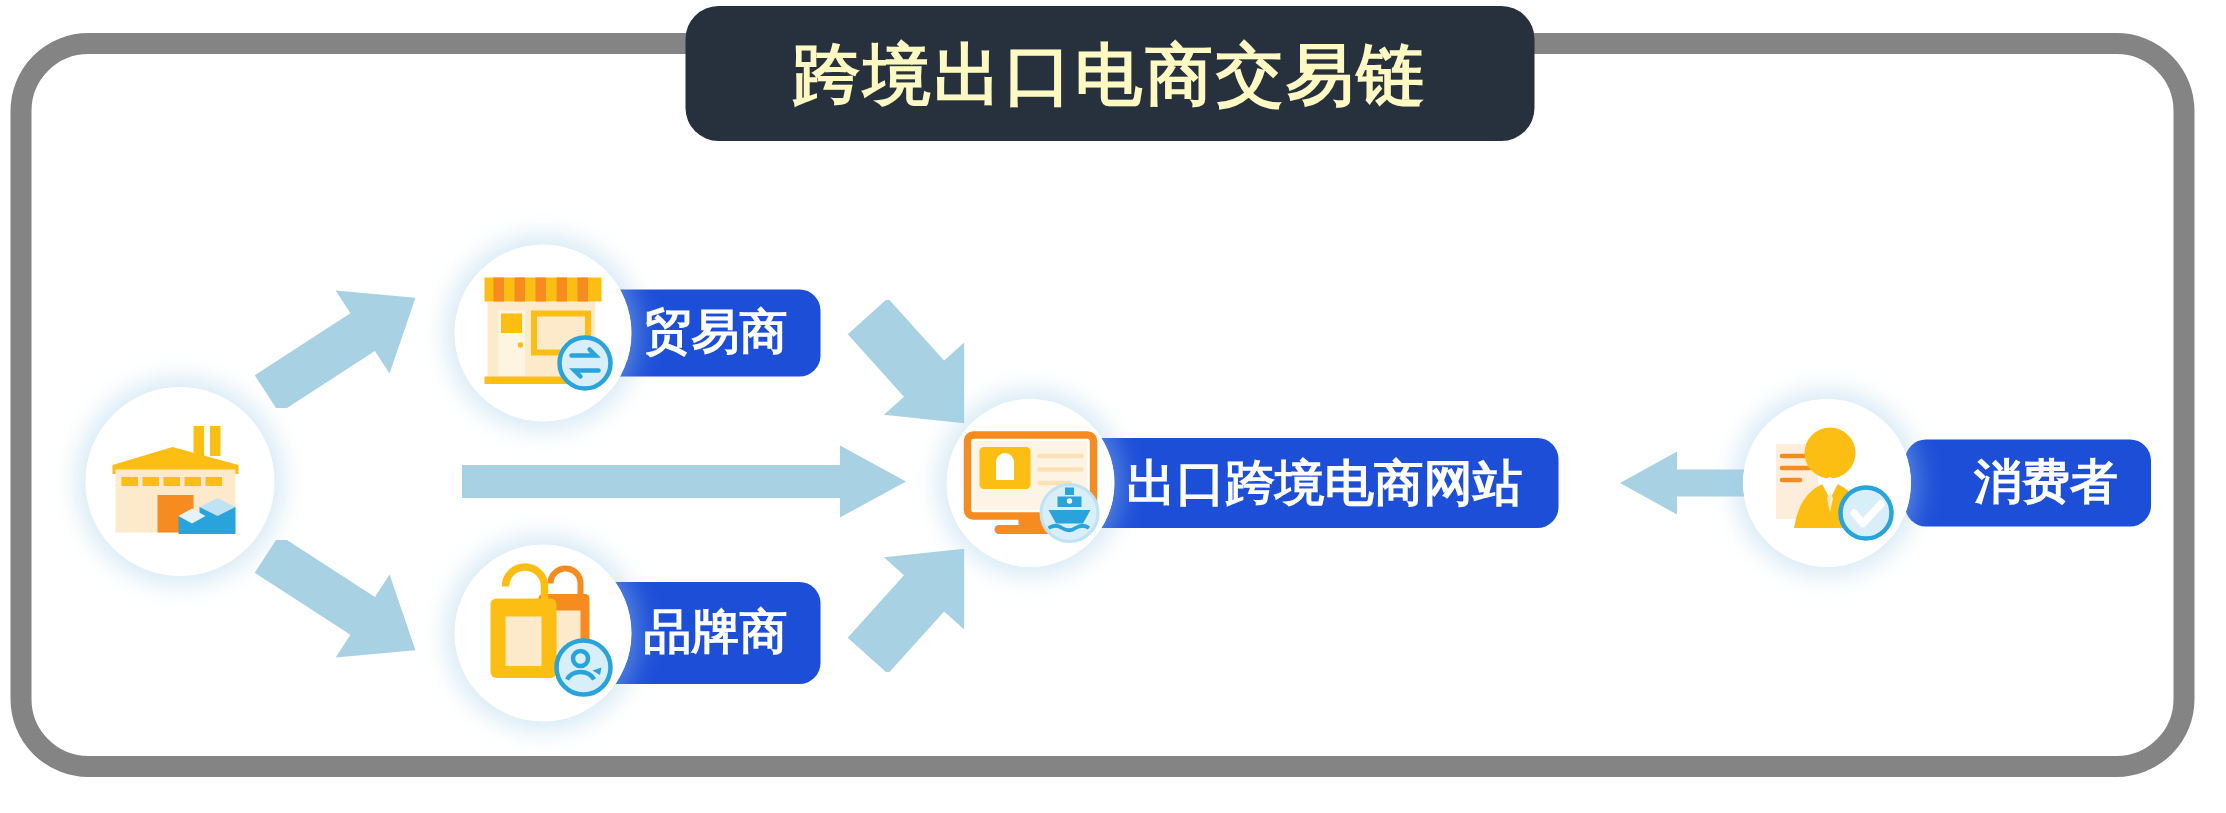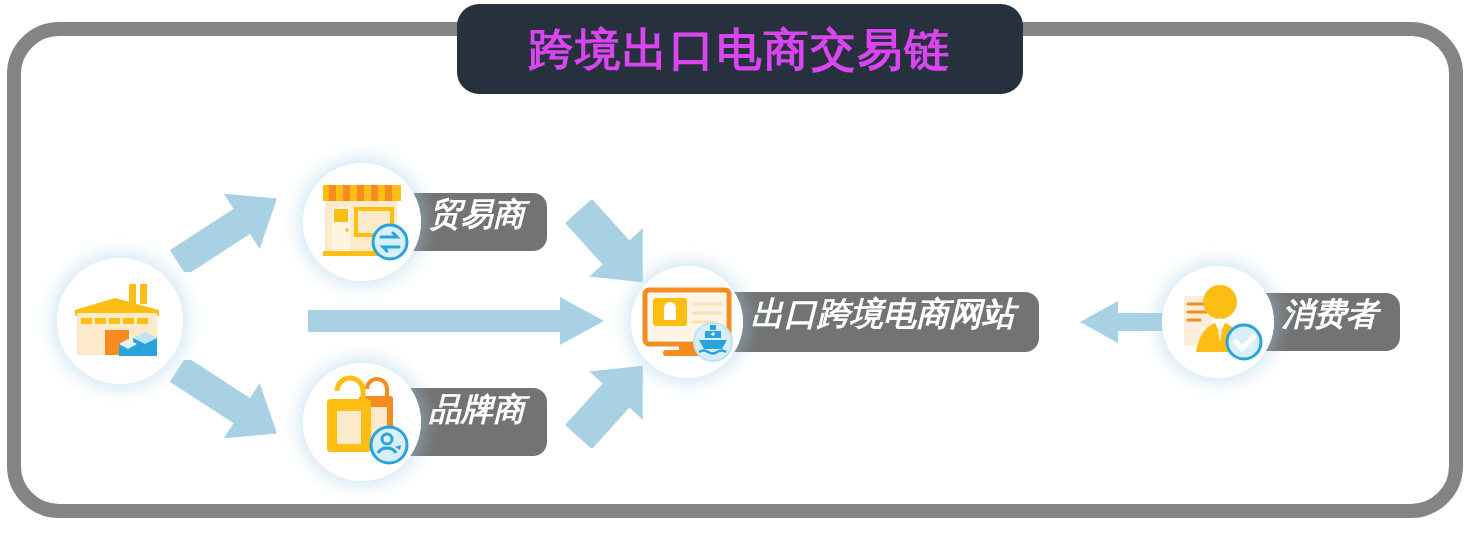--- a/index.html
+++ b/index.html
@@ -39,21 +39,21 @@
     width: 566px;
     height: 90px;
     background: #27313e;
     border-radius: 22px;
     display: flex;
     align-items: center;
     justify-content: center;
     z-index: 30;
   }
   .title-text {
-    color: #d946ef;
+    color: #fef9c3;
     font-size: 45px;
     font-weight: bold;
     letter-spacing: 2px;
     line-height: 1;
     white-space: nowrap;
   }
 
   
   .node {
     position: absolute;
@@ -64,28 +64,28 @@
   .node-circle {
     position: relative;
     border-radius: 50%;
     background: #ffffff;
     box-shadow: 0 0 16px 6px rgba(160, 205, 230, 0.42);
     flex: 0 0 auto;
     z-index: 3;
     overflow: hidden;
   }
   .node-label {
-    background: #737373;
+    background: #1d4ed8;
     border-radius: 14px;
     color: #ffffff;
     font-weight: bold;
     white-space: nowrap;
     display: flex;
+    align-items: center;
     z-index: 2;
-    font-style: italic;
   }
 
   
   #node-manufacturer { left: 57px; top: 258px; }
   #node-manufacturer .node-circle { width: 126px; height: 126px; }
   #node-manufacturer .node-label {
     height: 58px; font-size: 32px;
     padding: 0 22px 0 46px; margin-left: -38px;
   }
 
@@ -103,21 +103,21 @@
     padding: 0 22px 0 44px; margin-left: -36px;
   }
 
   #node-website { left: 631px; top: 266px; }
   #node-website .node-circle { width: 112px; height: 112px; }
   #node-website .node-label {
     height: 60px; font-size: 33px;
     padding: 0 24px 0 48px; margin-left: -40px;
   }
 
-  #node-consumer { left: 1162px; top: 266px; }
+  #node-consumer { left: 1162px; top: 266px; gap: 34px; }
   #node-consumer .node-circle { width: 112px; height: 112px; }
   #node-consumer .node-label {
     height: 58px; font-size: 32px;
     padding: 0 22px 0 46px; margin-left: -38px;
   }
 
   
   .arrow {
     position: absolute;
     z-index: 5;

